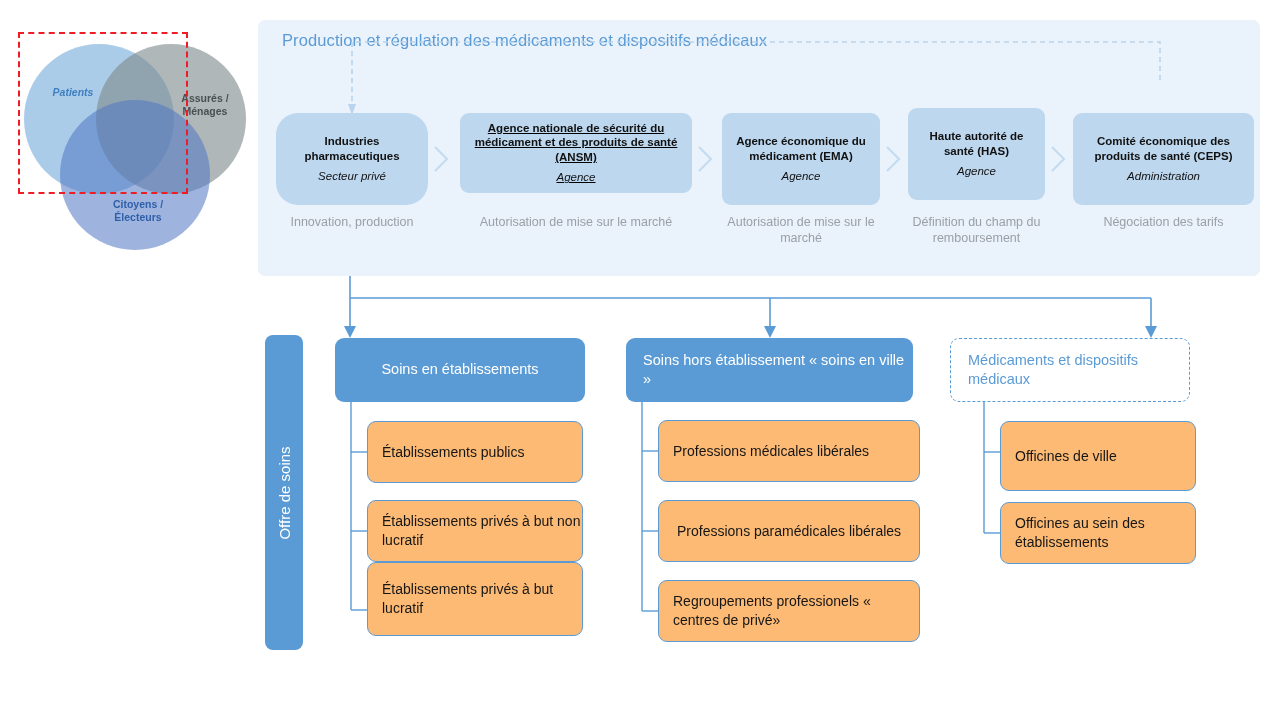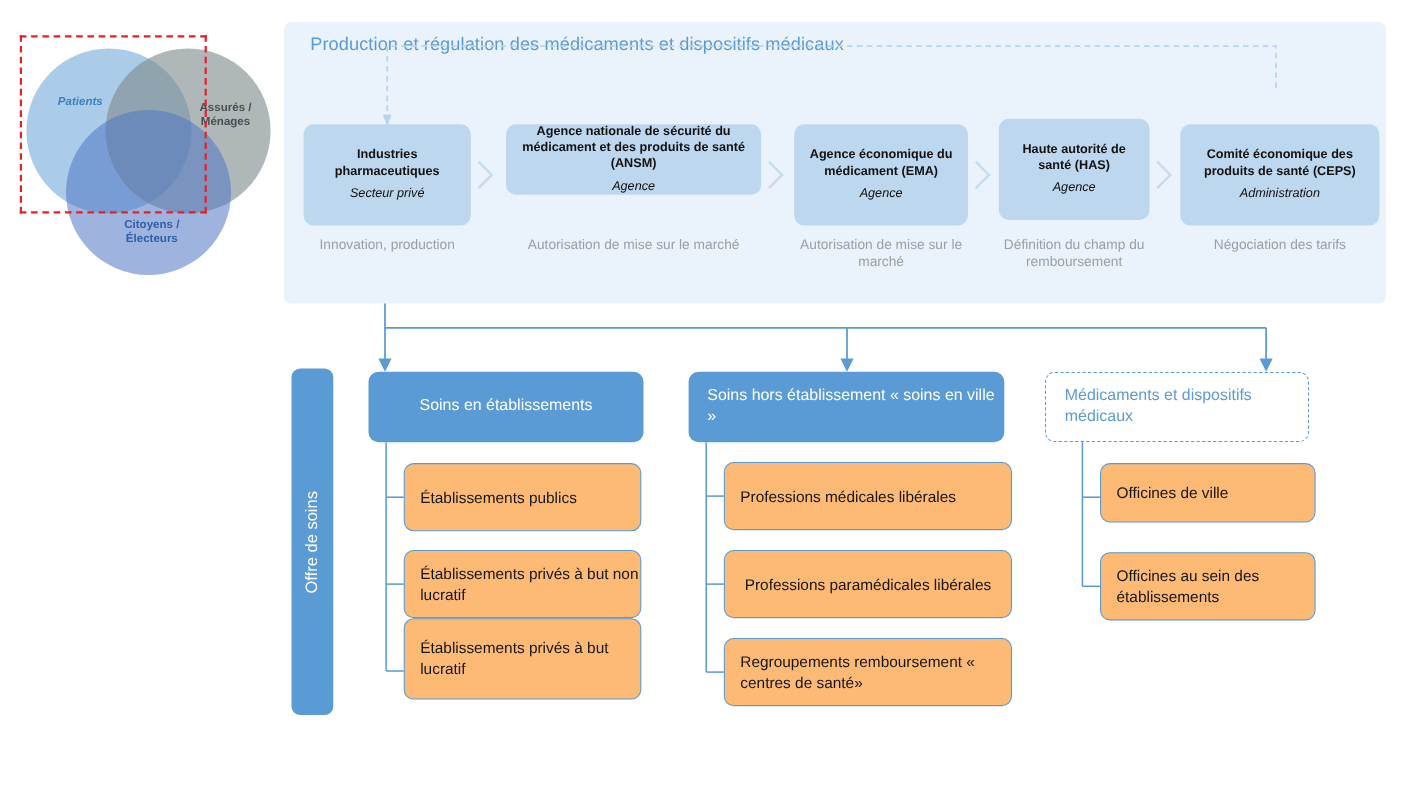--- a/index.html
+++ b/index.html
@@ -39,22 +39,22 @@
   #feedback{position:absolute;left:258px;top:20px;width:1002px;height:256px;pointer-events:none;}
 
   
   .pbox{
     position:absolute;background:#bdd7ee;border-radius:9px;
     display:flex;flex-direction:column;align-items:center;justify-content:center;
     text-align:center;box-sizing:border-box;padding:6px 8px;
   }
   .pbox .pname{font-size:11.5px;font-weight:bold;color:#111111;line-height:1.27;}
   .pbox .ptype{font-size:11.5px;font-style:italic;color:#111111;margin-top:7px;line-height:1.2;}
-  #pbox0{left:276px;top:113px;width:152px;height:92px;}
-  #pbox1{left:460px;top:113px;width:232px;height:64px;}
+  #pbox0{left:276px;top:113px;width:152px;height:92px;border-radius:22px;}
+  #pbox1{left:460px;top:113px;width:232px;height:80px;text-decoration:underline;}
   #pbox2{left:722px;top:113px;width:158px;height:92px;}
   #pbox3{left:908px;top:108px;width:137px;height:92px;}
   #pbox4{left:1073px;top:113px;width:181px;height:92px;}
 
   .chev{position:absolute;top:144px;width:22px;height:30px;color:#c5dcf0;}
   #chev0{left:430px;} #chev1{left:694px;} #chev2{left:882px;} #chev3{left:1047px;}
   .chev svg{display:block;}
 
   .pcap{
     position:absolute;text-align:center;font-size:12.5px;color:#9aa0a6;line-height:1.3;
@@ -234,23 +234,23 @@
     <span>Établissements privés à but lucratif</span>
   </div>
 
   <div class="leaf l-b" style="top:420px;height:62px;">
     <span>Professions médicales libérales</span>
   </div>
   <div class="leaf l-b" style="top:500px;height:62px;padding-left:18px;">
     <span>Professions paramédicales libérales</span>
   </div>
   <div class="leaf l-b" style="top:580px;height:62px;">
-    <span>Regroupements remboursement « centres de santé»</span>
-  </div>
-
-  <div class="leaf l-c" style="top:421px;height:54px;">
+    <span>Regroupements professionels « centres de privé»</span>
+  </div>
+
+  <div class="leaf l-c" style="top:421px;height:70px;">
     <span>Officines de ville</span>
   </div>
   <div class="leaf l-c" style="top:502px;height:62px;">
     <span>Officines au sein des établissements</span>
   </div>
 
 </div>
 
 </body></html>

